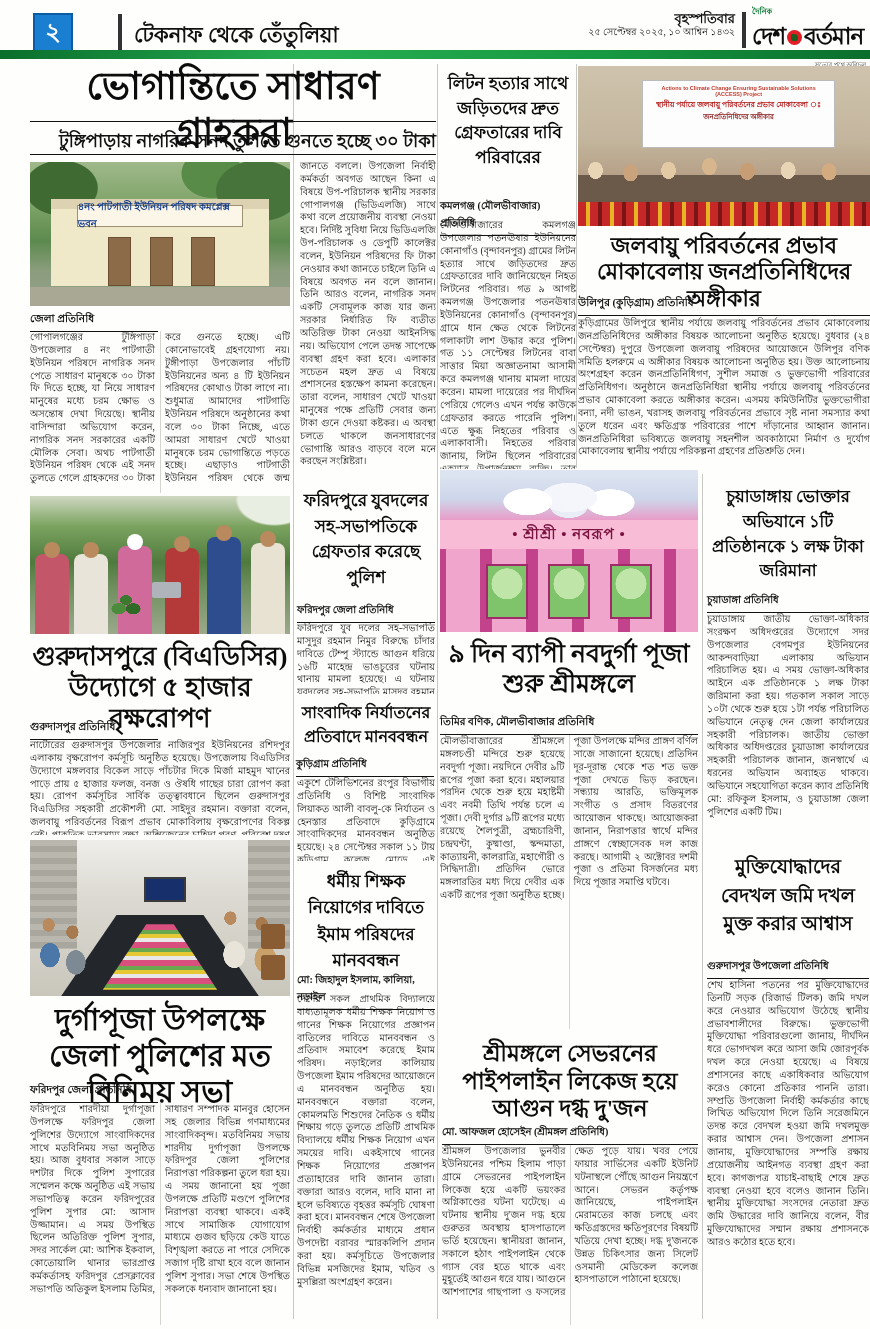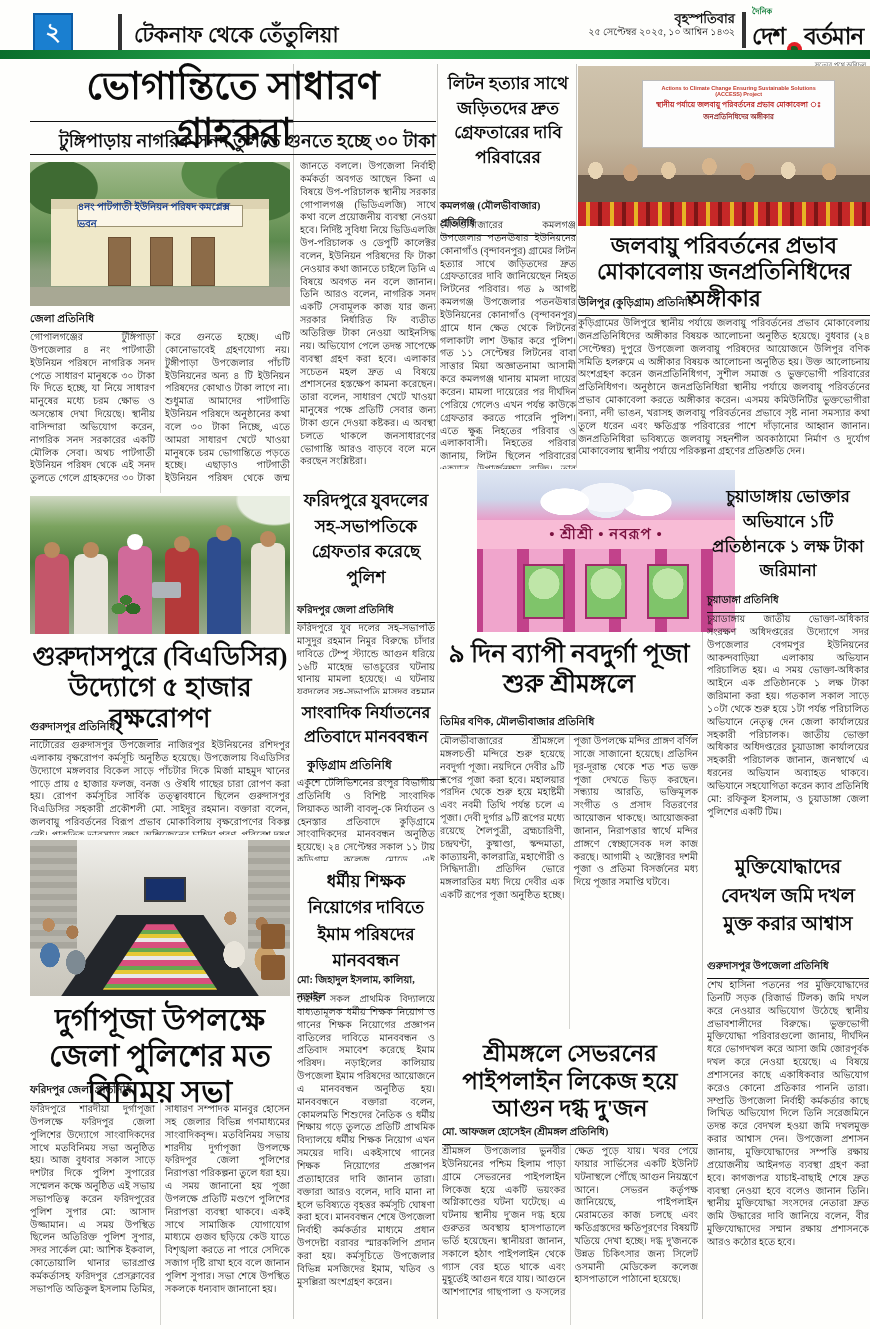--- a/index.html
+++ b/index.html
@@ -10,21 +10,21 @@
 
   
   .pageno { position:absolute; left:33px; top:13px; width:40px; height:40px; background:#1a7fd0; border:2px solid #0c5ca5; color:#fff; font-size:24px; font-weight:bold; display:flex; align-items:center; justify-content:center; }
   .dbar { position:absolute; width:4px; border-left:2px solid #333; border-right:2px solid #333; }
   .section-title { position:absolute; left:134px; top:19px; font-size:21px; font-weight:bold; color:#111; }
   .dateblock { position:absolute; left:555px; top:11px; width:180px; text-align:right; line-height:1.25; }
   .dateblock .wd { font-size:13px; font-weight:bold; color:#111; }
   .dateblock .dt { font-size:9.5px; color:#111; }
   .masthead { position:absolute; left:752px; top:5px; width:114px; }
   .masthead .daily { font-size:8px; color:#0a7a34; font-weight:bold; }
-  .mh-name { display:flex; align-items:flex-end; gap:2px; }
+  .mh-name { display:flex; align-items:center; gap:2px; }
   .mh-name .w { font-size:23px; font-weight:900; color:#0d0d0d; letter-spacing:-1px; font-family:"Liberation Sans",sans-serif; }
   .mh-dot { width:15px; height:15px; border-radius:50%; background:#e31e26; position:relative; flex:0 0 15px; }
   .mh-dot::after { content:""; position:absolute; left:4px; top:4px; width:7px; height:7px; background:#1b5e20; border-radius:2px 5px 4px 3px; }
   .mh-tag { border-top:1px solid #444; margin-top:1px; padding-top:1px; font-size:6.5px; text-align:right; color:#333; }
   .greenbar { position:absolute; left:0; top:50px; width:870px; height:9px; background:linear-gradient(90deg,#0a6e2c,#27ae52 35%,#179842 70%,#0a6e2c); }
 
   
   .hl { position:absolute; font-weight:bold; color:#0c0c0c; text-align:center; line-height:1.2; font-family:"Liberation Serif",serif; }
   .byline { position:absolute; font-size:10.5px; font-weight:bold; color:#111; border-bottom:1.4px solid #111; padding-bottom:3px; }
   .bodytxt { position:absolute; font-size:9.6px; line-height:1.34; color:#141414; text-align:justify; overflow:hidden; }
@@ -55,21 +55,21 @@
      radial-gradient(12px 14px at 18% 35%, #caa27c 0 60%, transparent 62%),
      radial-gradient(12px 14px at 31% 30%, #e3c9a4 0 60%, transparent 62%),
      radial-gradient(12px 14px at 45% 22%, #d7b58d 0 60%, transparent 62%),
      radial-gradient(12px 14px at 58% 32%, #c79d76 0 60%, transparent 62%),
      radial-gradient(12px 14px at 72% 30%, #e8d5b5 0 60%, transparent 62%),
      radial-gradient(12px 14px at 86% 33%, #d2ab80 0 60%, transparent 62%),
      linear-gradient(180deg,transparent 0 40%, #6b5a4a 40% 100%); }
   .ph-meeting .garland { position:absolute; left:0; right:0; bottom:0; height:15%; background:repeating-linear-gradient(90deg,#c62828 0 8px,#e6b425 8px 12px,#c62828 12px 20px,#7c1616 20px 24px); }
 
   
-  .ph-temple { background:linear-gradient(180deg,#dfe6f2 0%,#cdd6ea 18%,#ef8fc0 34%,#e765a8 48%,#d44f97 100%);margin-left:37px; }
+  .ph-temple { background:linear-gradient(180deg,#dfe6f2 0%,#cdd6ea 18%,#ef8fc0 34%,#e765a8 48%,#d44f97 100%); }
   .ph-temple .lotus { position:absolute; left:10%; right:10%; top:4%; height:26%; background:
      radial-gradient(40px 22px at 30% 60%, #ffffff 0 60%, transparent 62%),
      radial-gradient(46px 24px at 50% 50%, #f4f6fb 0 60%, transparent 62%),
      radial-gradient(40px 22px at 70% 62%, #ffffff 0 60%, transparent 62%),
      radial-gradient(30px 18px at 50% 72%, #e9edf6 0 60%, transparent 62%); }
   .ph-temple .strip { position:absolute; left:0; right:0; top:31%; height:18%; background:#f8bcd6; display:flex; align-items:center; justify-content:center; font-size:15px; font-weight:900; color:#7a1240; letter-spacing:1px; }
   .ph-temple .arches { position:absolute; left:0; right:0; top:49%; bottom:0; background:
      repeating-linear-gradient(90deg,#c2428b 0 6px, #f0a5cc 6px 40px, #c2428b 40px 46px),
      linear-gradient(180deg,#e06fae,#cf4e95); }
   .ph-temple .idol { position:absolute; width:16%; height:34%; top:58%; background:radial-gradient(circle at 50% 35%, #bfe6a8 0 40%, #7fc46a 41% 100%); border:2px solid #a12a6b; }
@@ -207,21 +207,21 @@
 
   <div class="hl" style="left:30px;top:1002px;width:260px;font-size:30px;">দুর্গাপূজা উপলক্ষে জেলা পুলিশের মত বিনিময় সভা</div>
   <div class="byline" style="left:30px;top:1082px;width:128px;">ফরিদপুর জেলা প্রতিনিধি</div>
   <div class="bodytxt cols2" style="left:30px;top:1103px;width:260px;height:222px;">ফরিদপুরে শারদীয়া দুর্গাপূজা উপলক্ষে ফরিদপুর জেলা পুলিশের উদ্যোগে সাংবাদিকদের সাথে মতবিনিময় সভা অনুষ্ঠিত হয়। আজ বুধবার সকাল সাড়ে দশটার দিকে পুলিশ সুপারের সম্মেলন কক্ষে অনুষ্ঠিত এই সভায় সভাপতিত্ব করেন ফরিদপুরের পুলিশ সুপার মো: আসাদ উজ্জামান। এ সময় উপস্থিত ছিলেন অতিরিক্ত পুলিশ সুপার, সদর সার্কেল মো: আশিক ইকবাল, কোতোয়ালি থানার ভারপ্রাপ্ত কর্মকর্তাসহ ফরিদপুর প্রেসক্লাবের সভাপতি অতিকুল ইসলাম তিমির, সাধারণ সম্পাদক মানবুর হোসেন সহ জেলার বিভিন্ন গণমাধ্যমের সাংবাদিকবৃন্দ। মতবিনিময় সভায় শারদীয় দুর্গাপূজা উপলক্ষে ফরিদপুর জেলা পুলিশের নিরাপত্তা পরিকল্পনা তুলে ধরা হয়। এ সময় জানানো হয় পূজা উপলক্ষে প্রতিটি মণ্ডপে পুলিশের নিরাপত্তা ব্যবস্থা থাকবে। একই সাথে সামাজিক যোগাযোগ মাধ্যমে গুজব ছড়িয়ে কেউ যাতে বিশৃঙ্খলা করতে না পারে সেদিকে সজাগ দৃষ্টি রাখা হবে বলে জানান পুলিশ সুপার। সভা শেষে উপস্থিত সকলকে ধন্যবাদ জানানো হয়।</div>
 
   <div class="hl" style="left:297px;top:488px;width:138px;font-size:17px;line-height:1.5;">ফরিদপুরে যুবদলের সহ-সভাপতিকে গ্রেফতার করেছে পুলিশ</div>
   <div class="byline" style="left:297px;top:602px;width:138px;font-size:10px;">ফরিদপুর জেলা প্রতিনিধি</div>
   <div class="bodytxt" style="left:297px;top:622px;width:138px;height:72px;">ফরিদপুরে যুব দলের সহ-সভাপতি মাসুদুর রহমান নিমুর বিরুদ্ধে চাঁদার দাবিতে টেম্পু স্ট্যান্ডে আগুন ধরিয়ে ১৬টি মাহেন্দ্র ভাঙচুরের ঘটনায় থানায় মামলা হয়েছে। এ ঘটনায় যুবদলের সহ-সভাপতি মাসুদুর রহমান নিমুকে গ্রেফতার করেছে পুলিশ।</div>
 
   <div class="hl" style="left:297px;top:701px;width:138px;font-size:16px;line-height:1.5;text-align:center;">সাংবাদিক নির্যাতনের প্রতিবাদে মানববন্ধন</div>
-  <div class="byline" style="left:307px;top:756px;width:138px;font-size:12px;">কুড়িগ্রাম প্রতিনিধি</div>
+  <div class="byline" style="left:296px;top:756px;width:138px;font-size:10px;">কুড়িগ্রাম প্রতিনিধি</div>
   <div class="bodytxt" style="left:297px;top:777px;width:138px;height:84px;">একুশে টেলিভিশনের রংপুর বিভাগীয় প্রতিনিধি ও বিশিষ্ট সাংবাদিক লিয়াকত আলী বাবলু-কে নির্যাতন ও হেনস্তার প্রতিবাদে কুড়িগ্রামে সাংবাদিকদের মানববন্ধন অনুষ্ঠিত হয়েছে। ২৪ সেপ্টেম্বর সকাল ১১ টায় কুড়িগ্রাম কলেজ মোড়ে এই মানববন্ধন অনুষ্ঠিত হয়। কুড়িগ্রাম সাংবাদিক সমাজের ব্যানারে আয়োজিত কর্মসূচিতে জেলার বিভিন্ন গণমাধ্যমের সাংবাদিকরা অংশ নেন ও দোষীদের শাস্তির দাবি জানান।</div>
 
   <div class="hl" style="left:297px;top:869px;width:138px;font-size:17px;line-height:1.55;">ধর্মীয় শিক্ষক নিয়োগের দাবিতে ইমাম পরিষদের মানববন্ধন</div>
   <div class="byline" style="left:297px;top:972px;width:138px;font-size:10px;">মো: জিহাদুল ইসলাম, কালিয়া, নড়াইল</div>
   <div class="bodytxt" style="left:297px;top:993px;width:138px;height:332px;">দেশের সকল প্রাথমিক বিদ্যালয়ে বাধ্যতামূলক ধর্মীয় শিক্ষক নিয়োগ ও গানের শিক্ষক নিয়োগের প্রজ্ঞাপন বাতিলের দাবিতে মানববন্ধন ও প্রতিবাদ সমাবেশ করেছে ইমাম পরিষদ। নড়াইলের কালিয়ায় উপজেলা ইমাম পরিষদের আয়োজনে এ মানববন্ধন অনুষ্ঠিত হয়। মানববন্ধনে বক্তারা বলেন, কোমলমতি শিশুদের নৈতিক ও ধর্মীয় শিক্ষায় গড়ে তুলতে প্রতিটি প্রাথমিক বিদ্যালয়ে ধর্মীয় শিক্ষক নিয়োগ এখন সময়ের দাবি। একইসাথে গানের শিক্ষক নিয়োগের প্রজ্ঞাপন প্রত্যাহারের দাবি জানান তারা। বক্তারা আরও বলেন, দাবি মানা না হলে ভবিষ্যতে বৃহত্তর কর্মসূচি ঘোষণা করা হবে। মানববন্ধন শেষে উপজেলা নির্বাহী কর্মকর্তার মাধ্যমে প্রধান উপদেষ্টা বরাবর স্মারকলিপি প্রদান করা হয়। কর্মসূচিতে উপজেলার বিভিন্ন মসজিদের ইমাম, খতিব ও মুসল্লিরা অংশগ্রহণ করেন।</div>
 
   <div class="photo ph-temple" style="left:440px;top:470px;width:258px;height:162px;">
     <div class="lotus"></div>
     <div class="strip">• শ্রীশ্রী • নবরূপ •</div>
     <div class="arches"></div>

